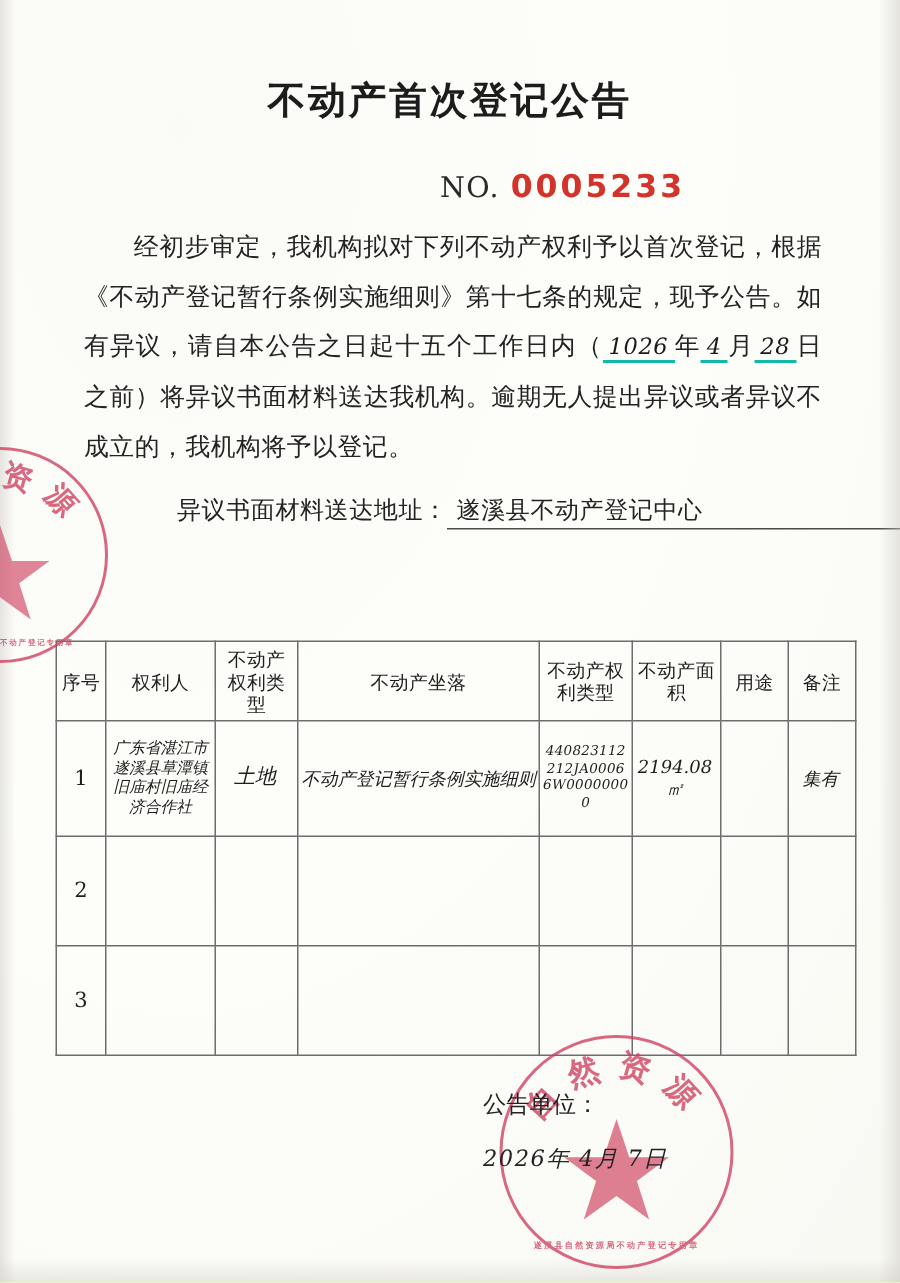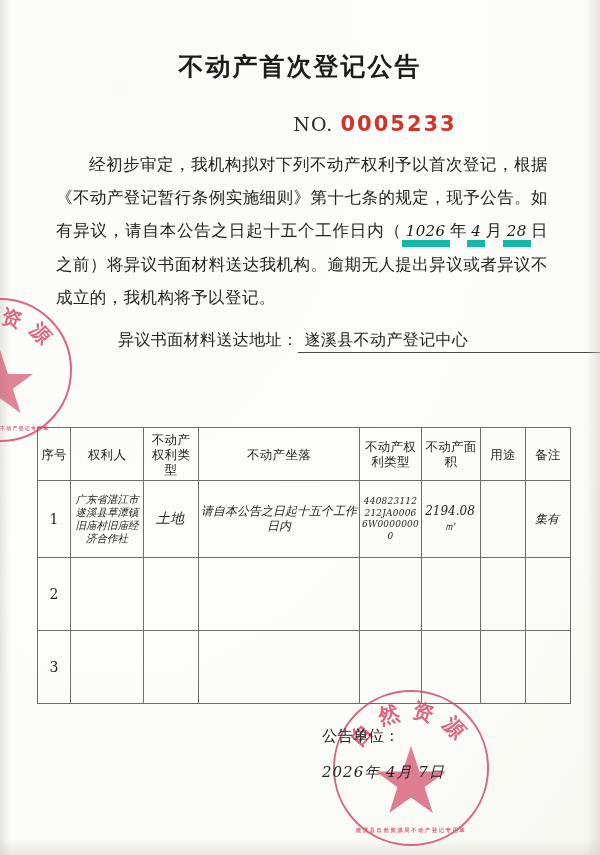--- a/index.html
+++ b/index.html
@@ -94,21 +94,21 @@
     color: #232323;
     text-align: justify;
     letter-spacing: .4px;
   }
   .body-text .indent { display: inline-block; width: 33px; }
 
   .hw {
     font-family: "DejaVu Serif", "Liberation Serif", serif;
     font-style: italic;
     color: #1a1a1a;
-    border-bottom: 7px solid #14b8a6;
+    border-bottom: 2px solid #14b8a6;
     padding: 0 4px;
     font-size: 15px;
   }
 
   .field-line {
     position: absolute;
     font-size: 16px;
     color: #232323;
     letter-spacing: .4px;
     white-space: nowrap;
@@ -261,21 +261,21 @@
         <th class="c-area">不动产面积</th>
         <th class="c-use th-wide">用途</th>
         <th class="c-note th-wide">备注</th>
       </tr>
     </thead>
     <tbody>
       <tr class="data-row">
         <td class="row-idx">1</td>
         <td class="hw-cell">广东省湛江市遂溪县草潭镇旧庙村旧庙经济合作社</td>
         <td class="hw-cell center big">土地</td>
-        <td class="hw-cell mid">请自本公告之日起十五个工作日内</td>
+        <td class="hw-cell mid">不动产登记暂行条例实施细则</td>
         <td class="hw-cell hw-unit">440823112212JA00066W00000000</td>
         <td class="hw-cell center mid">2194.08㎡</td>
         <td class="hw-cell center"></td>
         <td class="hw-cell center mid">集有</td>
       </tr>
       <tr class="empty-row">
         <td class="row-idx">2</td>
         <td class="hw-cell"></td>
         <td class="hw-cell"></td>
         <td class="hw-cell"></td>

